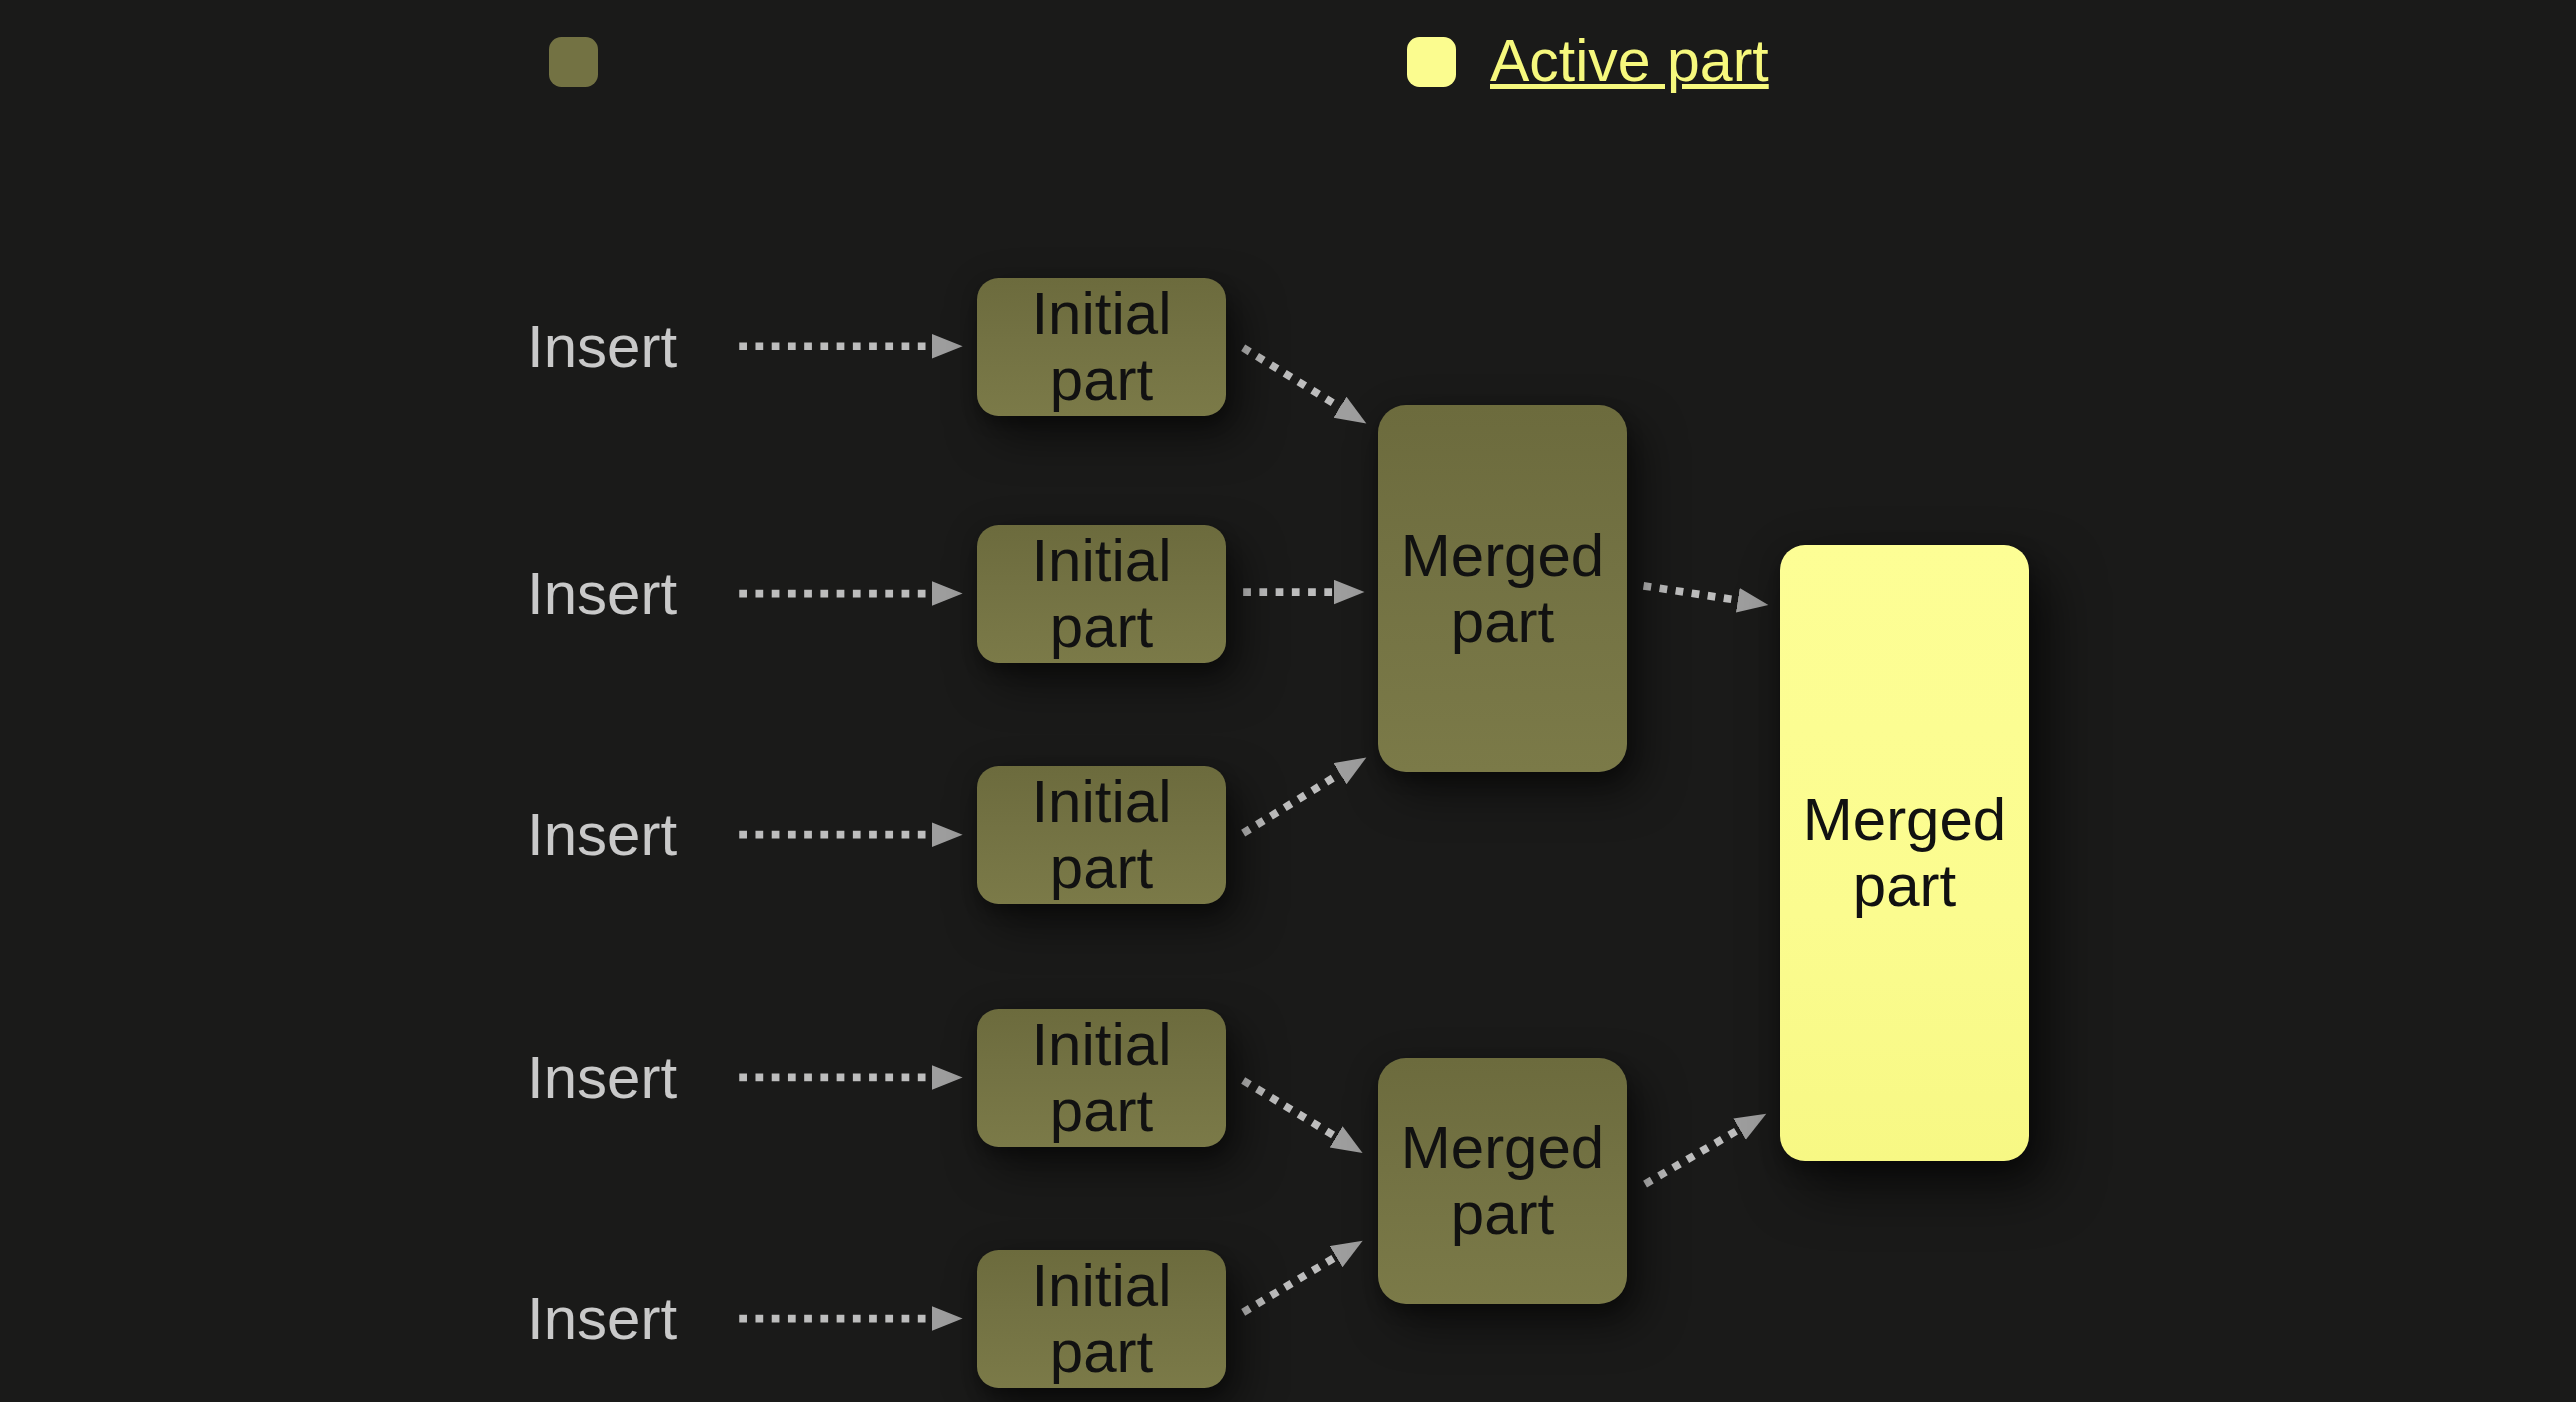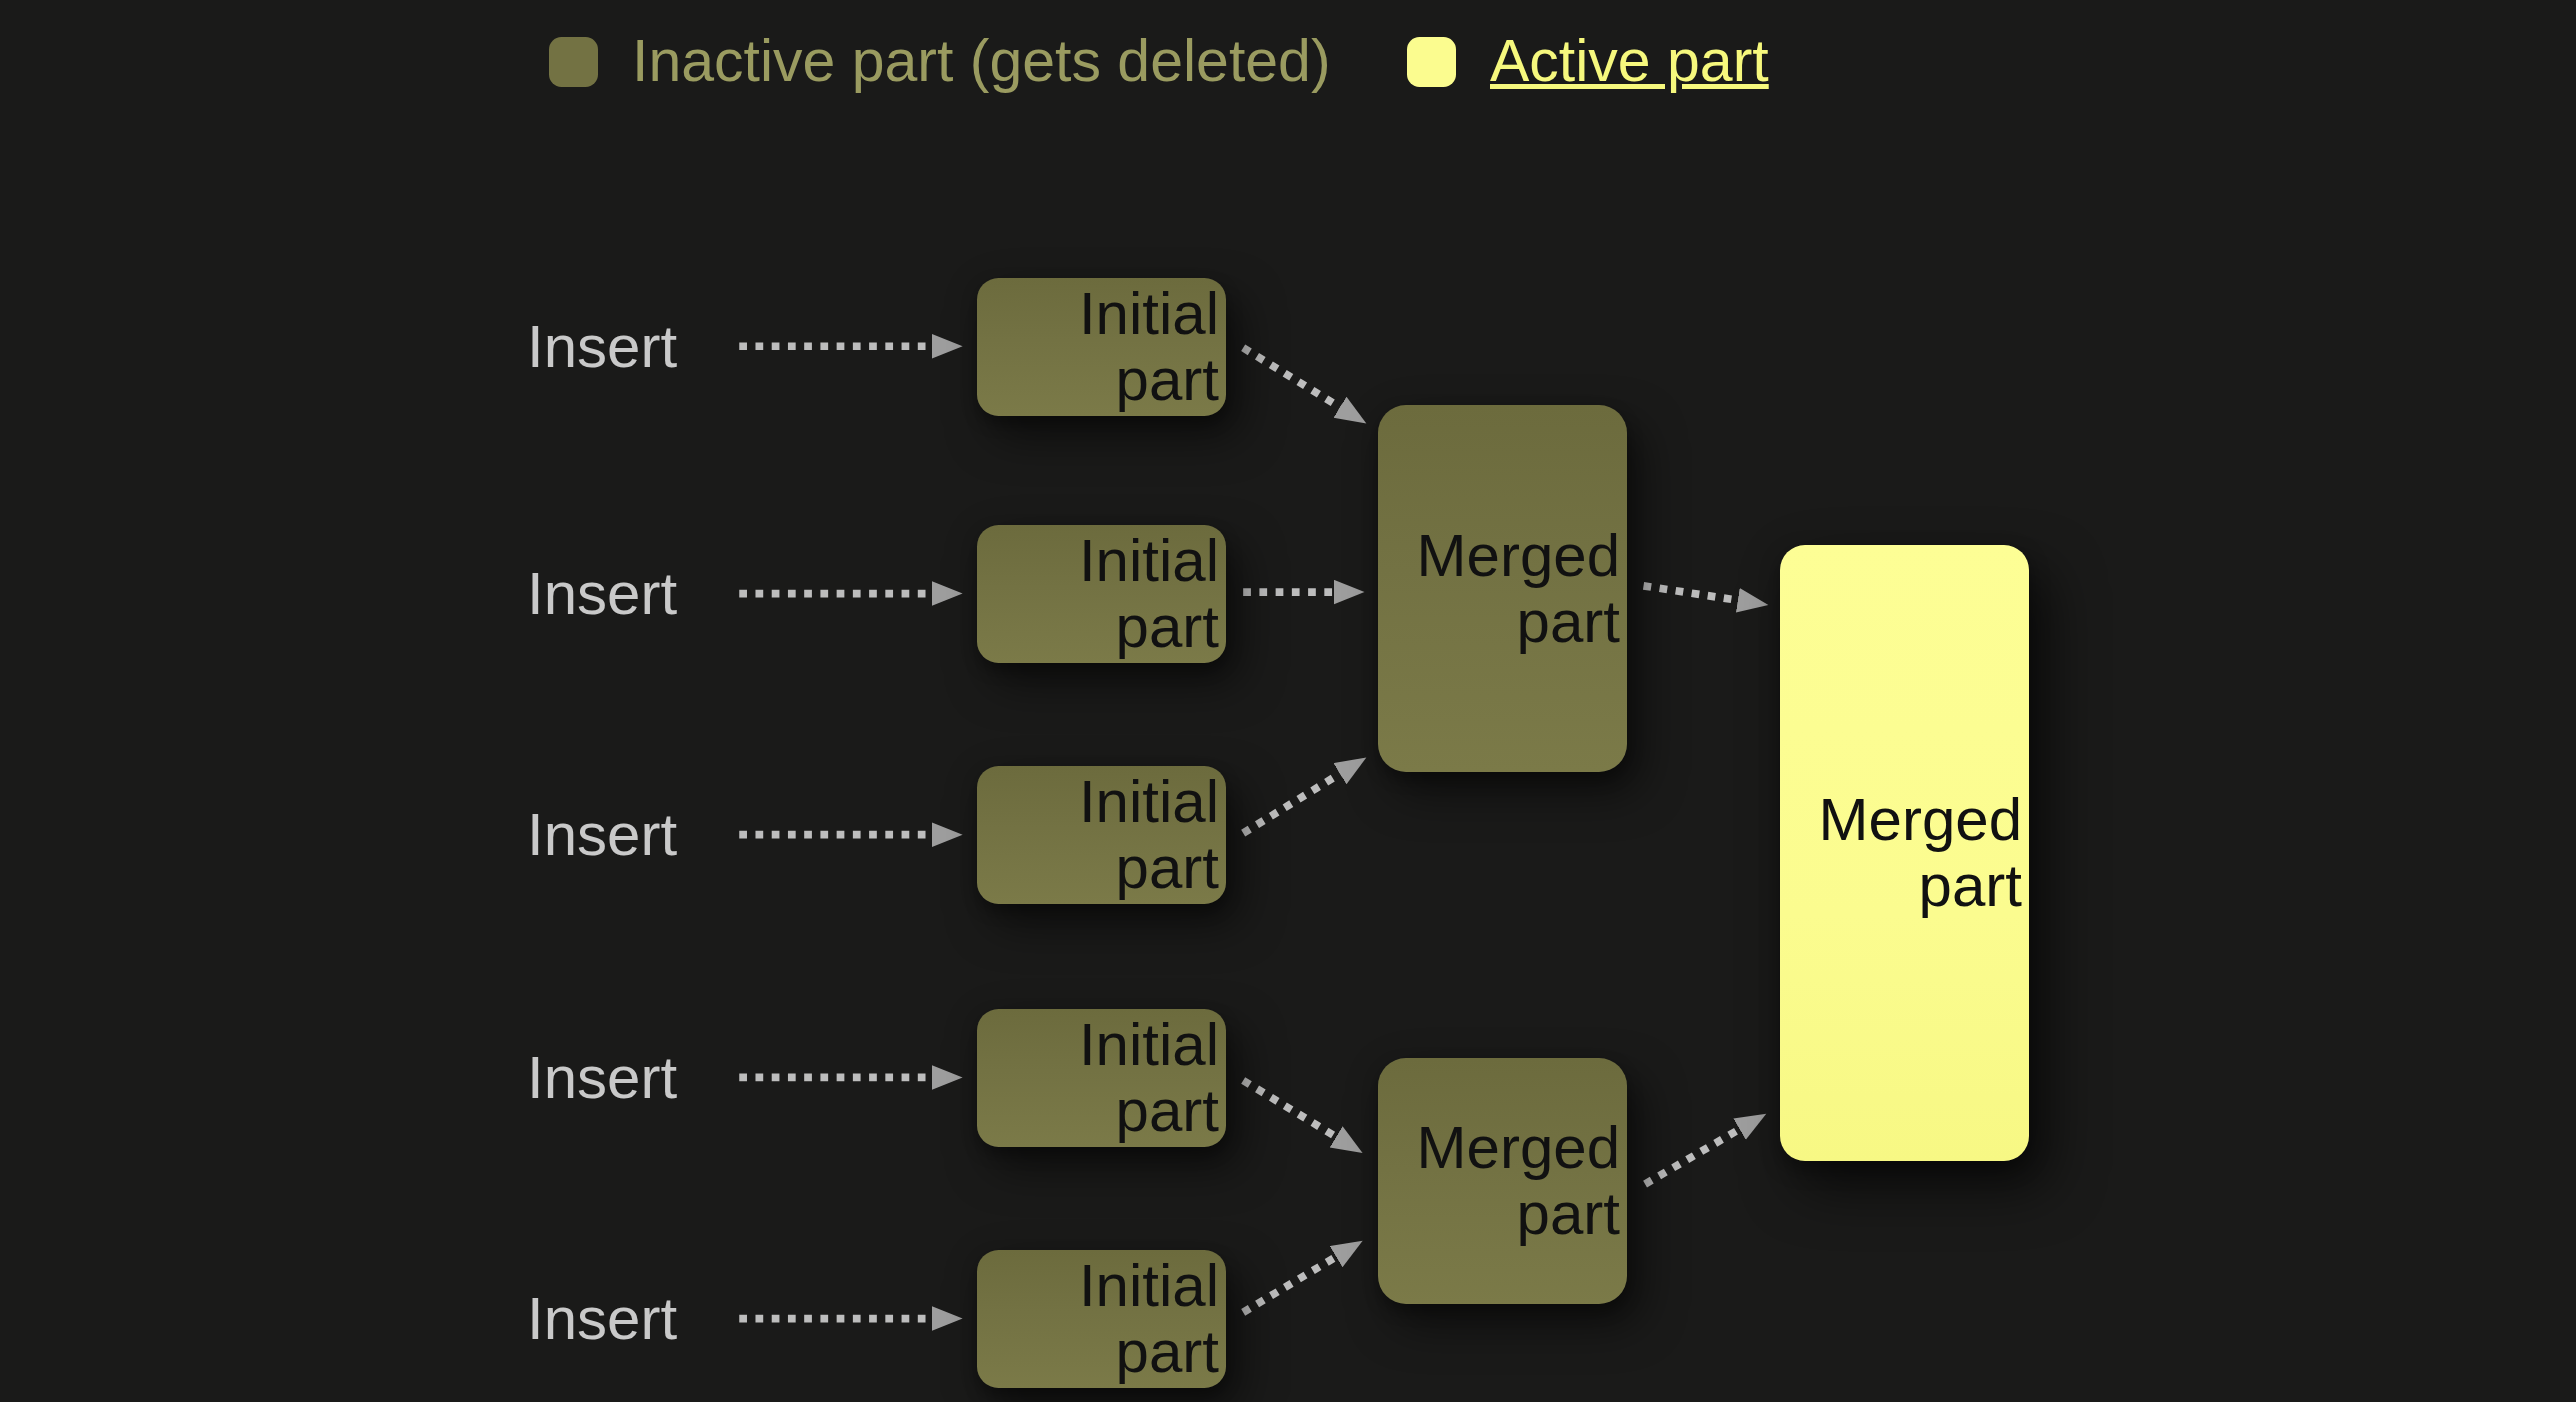--- a/index.html
+++ b/index.html
@@ -60,21 +60,21 @@
     position: absolute;
     display: flex;
     align-items: center;
     justify-content: center;
     text-align: center;
     color: var(--node_text, #111111);
     font-size: 60px;
     line-height: 66px;
     box-shadow: 14px 20px 43px rgba(0,0,0,0.50), 0 6.2px 15.5px rgba(0,0,0,0.30);
   }
-  .node .node-label { padding: 0 7px; text-align: right; }
+  .node .node-label { padding: 0 7px; }
   .node.inactive {
     background: linear-gradient(180deg, #6c6b3d 0%, var(--inactive_fill, #737243) 45%, #7b7a48 100%);
   }
   .node.active {
     background: linear-gradient(180deg, #fdfe95 0%, var(--active_fill, #fbfc8f) 60%, #f7f884 100%);
     box-shadow: 18.6px 26px 54px rgba(0,0,0,0.60), 0 7.7px 20px rgba(0,0,0,0.35);
   }
   .node.initial { left: 977px; width: 249px; height: 138px; border-radius: 21.6px; }
   #node-initial-1 { top: 278px; }
   #node-initial-2 { top: 525px; }
@@ -100,21 +100,20 @@
     fill: none;
   }
 </style>
 </head>
 <body>
 
 <div id="stage">
 
   <div class="legend-item" id="legend-item-inactive">
     <span class="legend-swatch inactive"></span>
-    <span class="legend-label inactive">Inactive part (gets deleted)</span>
   </div>
   <div class="legend-item" id="legend-item-active">
     <span class="legend-swatch active"></span>
     <span class="legend-label active">Active part</span>
   </div>
 
   <div class="insert-label" style="top:312px">Insert</div>
   <div class="insert-label" style="top:559px">Insert</div>
   <div class="insert-label" style="top:800px">Insert</div>
   <div class="insert-label" style="top:1043px">Insert</div>

